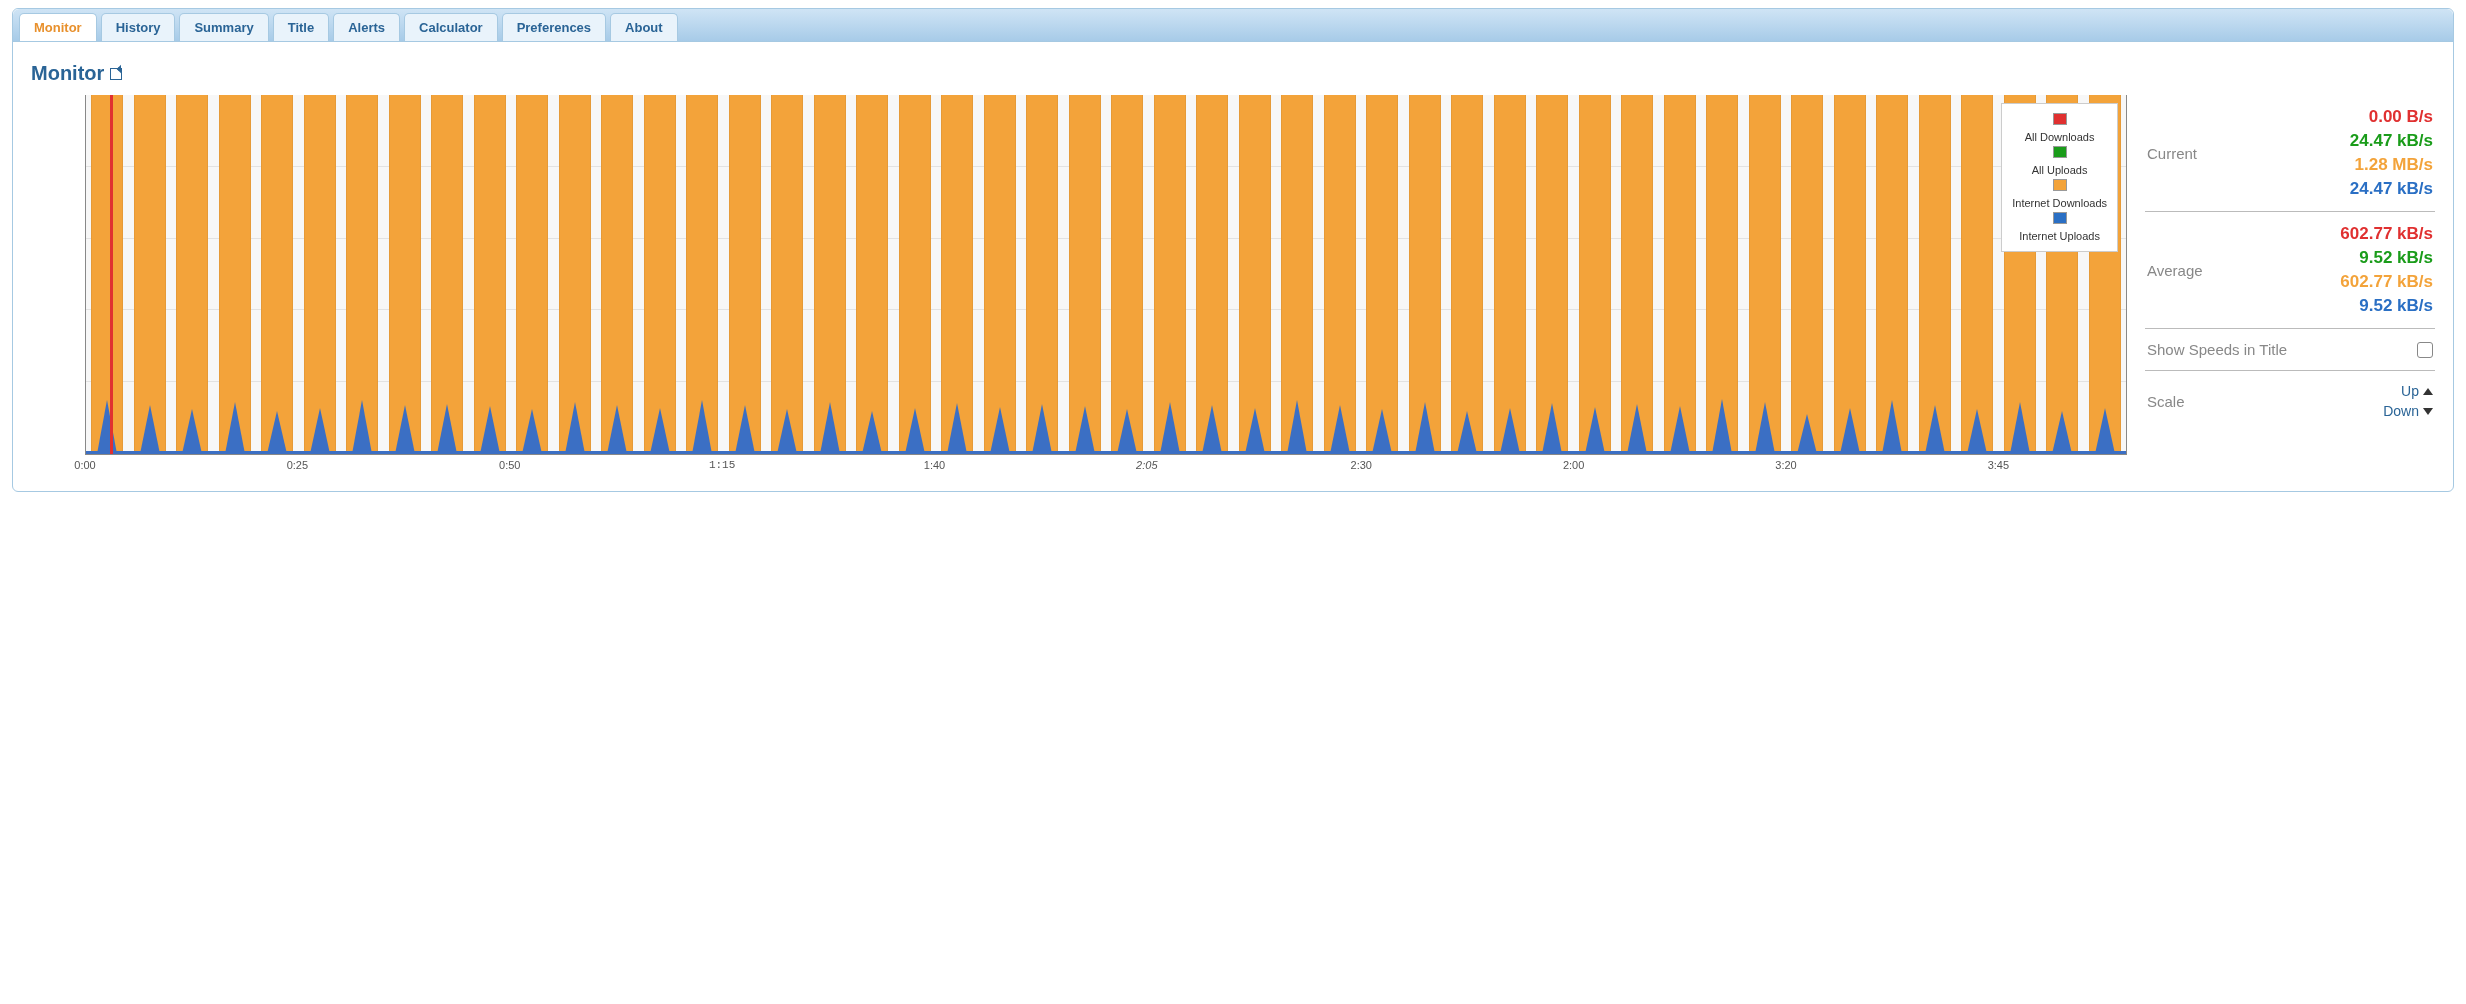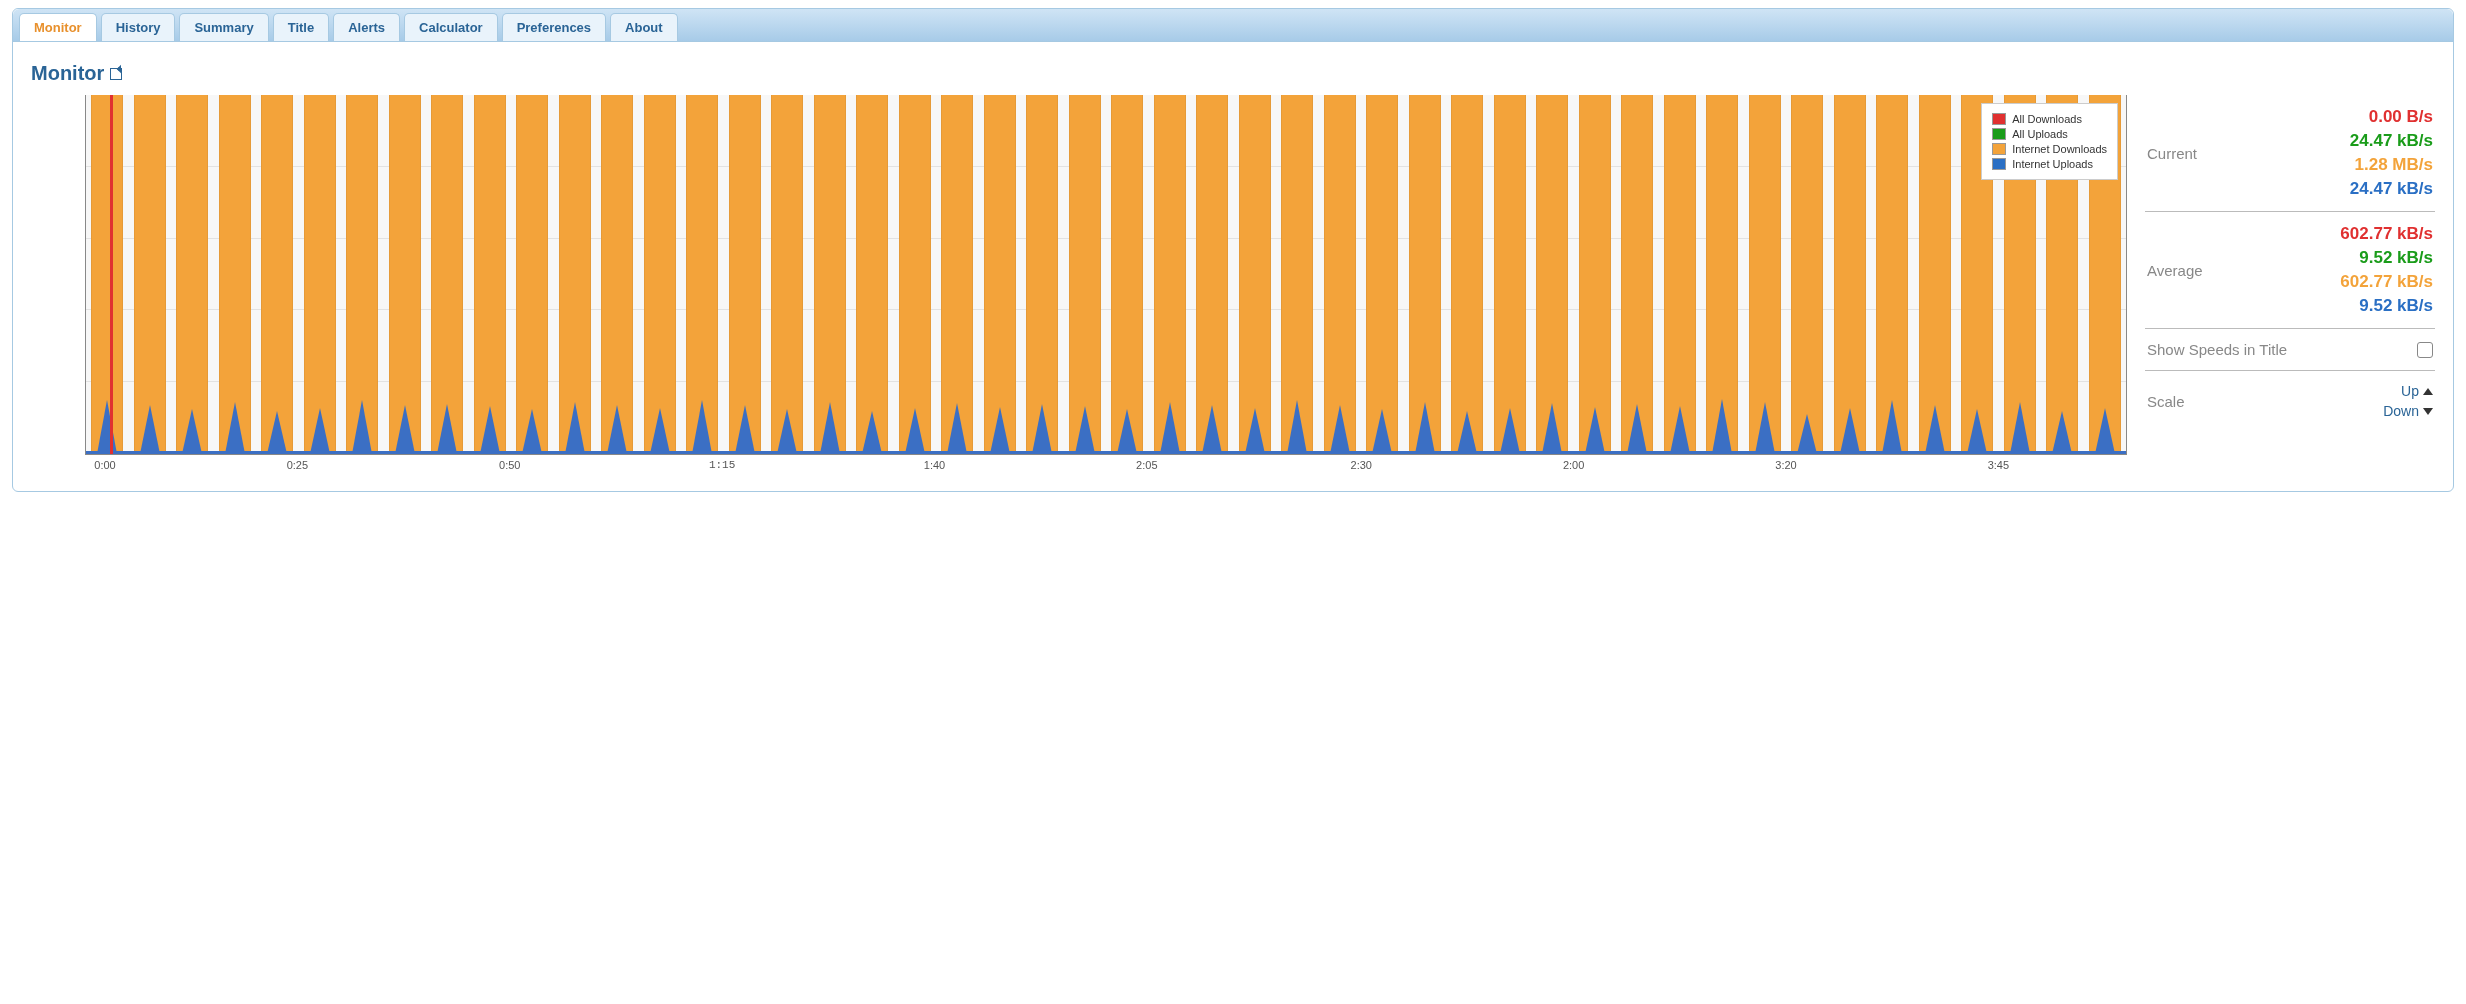--- a/index.html
+++ b/index.html
@@ -158,21 +158,21 @@
     left: 1.2%;
   }
   .legend-box {
     position:absolute;
     right: 8px; top: 8px;
     background: #fff;
     border: 1px solid #ccc;
     padding: 6px 10px;
     font-size: 11px;
   }
-  .legend-item { display:flex; align-items:center; gap:6px; margin:3px 0; white-space:nowrap;}
+  .legend-item { display:flex; align-items:center; gap:6px; margin:3px 0; white-space:nowrap;flex-direction:column;}
   .swatch { width:14px; height:12px; border:1px solid #999; }
   .x-axis {
     margin-left: 54px;
     display:flex;
     font-size: 11px;
     color:#555;
     margin-top:4px;
     position:relative;
     height:14px;
   }
@@ -453,26 +453,26 @@
                     <span class="swatch" style="background: rgb(243, 163, 58);"></span>
                     <span>Internet Downloads</span>
                   </div>
                   <div class="legend-item">
                     <span class="swatch" style="background: rgb(42, 111, 196);"></span>
                     <span>Internet Uploads</span>
                   </div>
                 </div>
             </div>
             <div class="x-axis" id="xaxis">
-                <div class="x-tick" style="left: 0%; margin-left: 20px;">0:00</div>
+                <div class="x-tick" style="left: 0%;">0:00</div>
                 <div class="x-tick" style="left: 10.4%;">0:25</div>
                 <div class="x-tick" style="left: 20.8%;">0:50</div>
                 <div class="x-tick" style="left: 31.2%; font-family: Liberation Mono, monospace;">1:15</div>
                 <div class="x-tick" style="left: 41.6%;">1:40</div>
-                <div class="x-tick" style="left: 52%;">2:05</div>
+                <div class="x-tick" style="left: 52%; font-style: italic;">2:05</div>
                 <div class="x-tick" style="left: 62.5%;">2:30</div>
                 <div class="x-tick" style="left: 72.9%;">2:00</div>
                 <div class="x-tick" style="left: 83.3%;">3:20</div>
                 <div class="x-tick" style="left: 93.7%;">3:45</div>
               </div>
           </div>
         </div>
 
         <div class="side-col">
           <div class="side-block">

